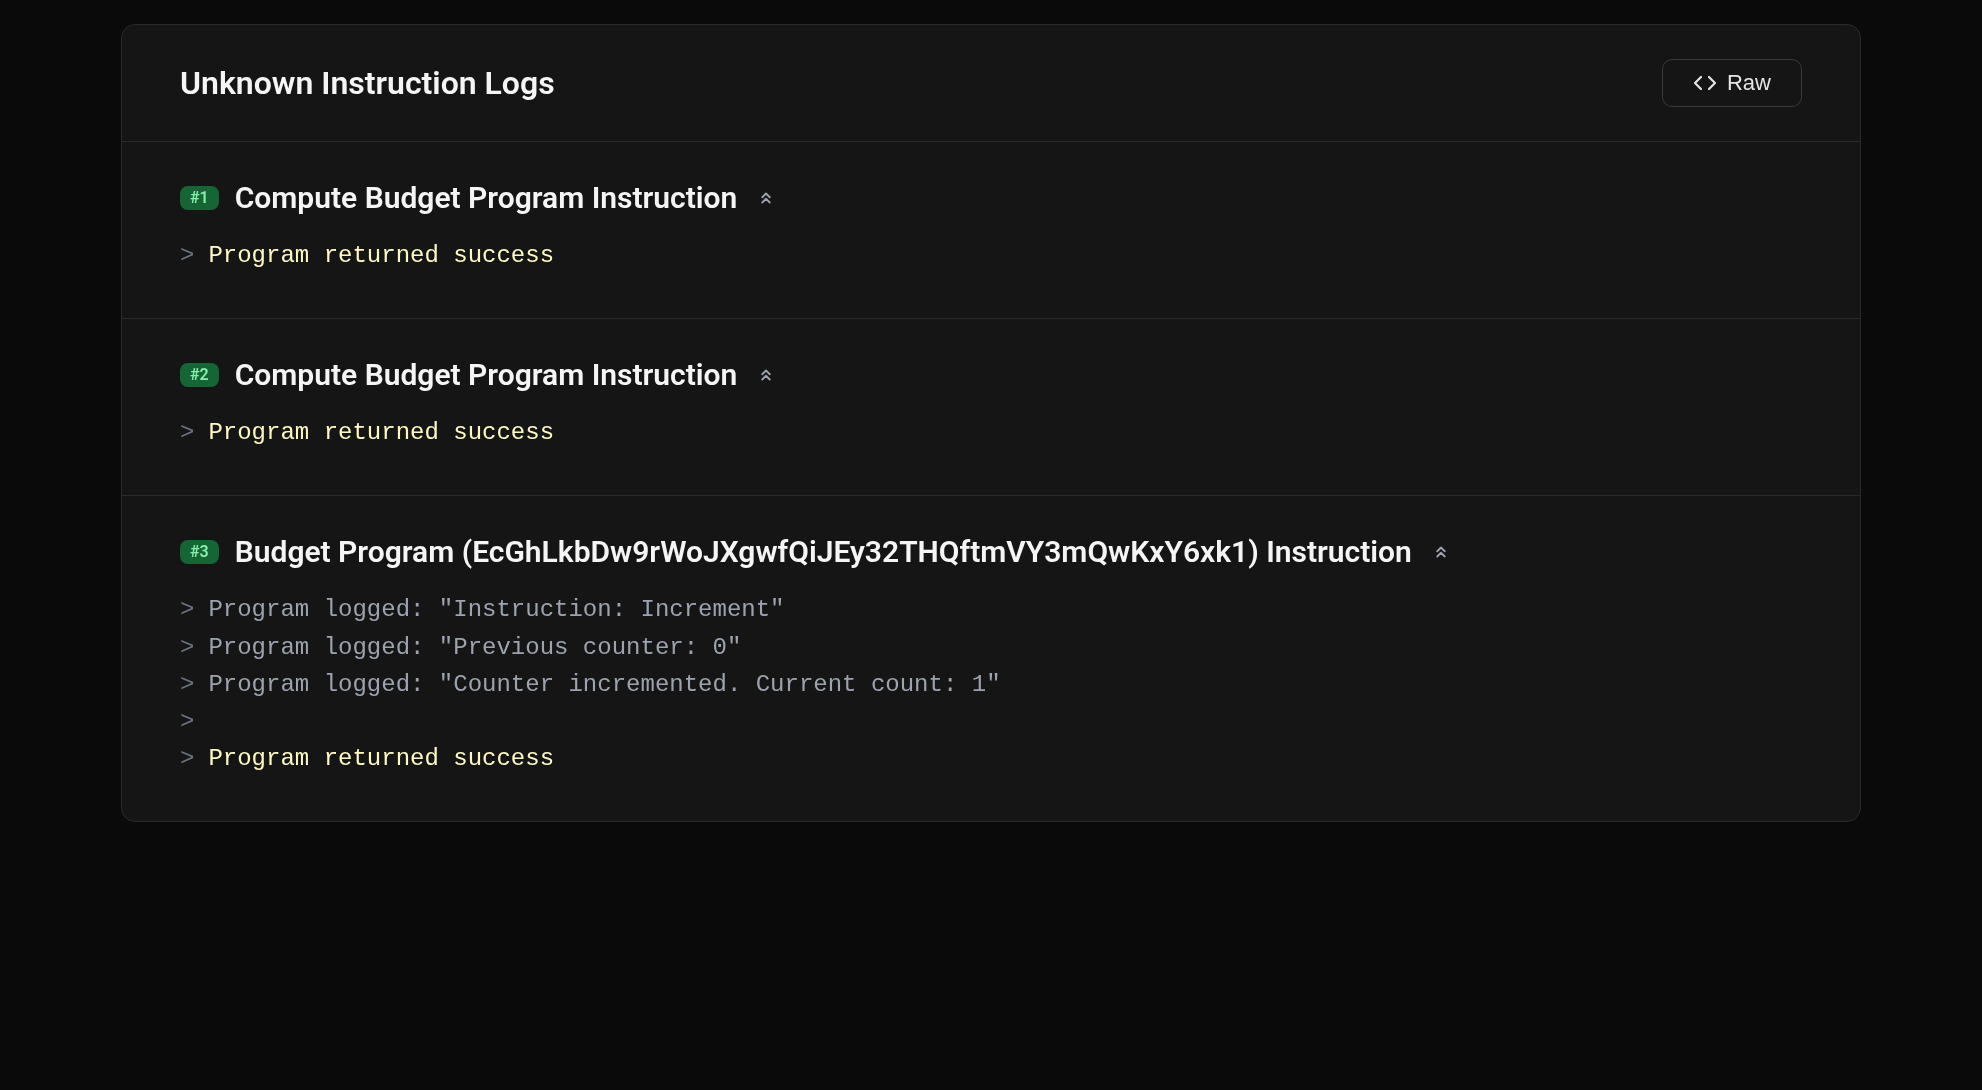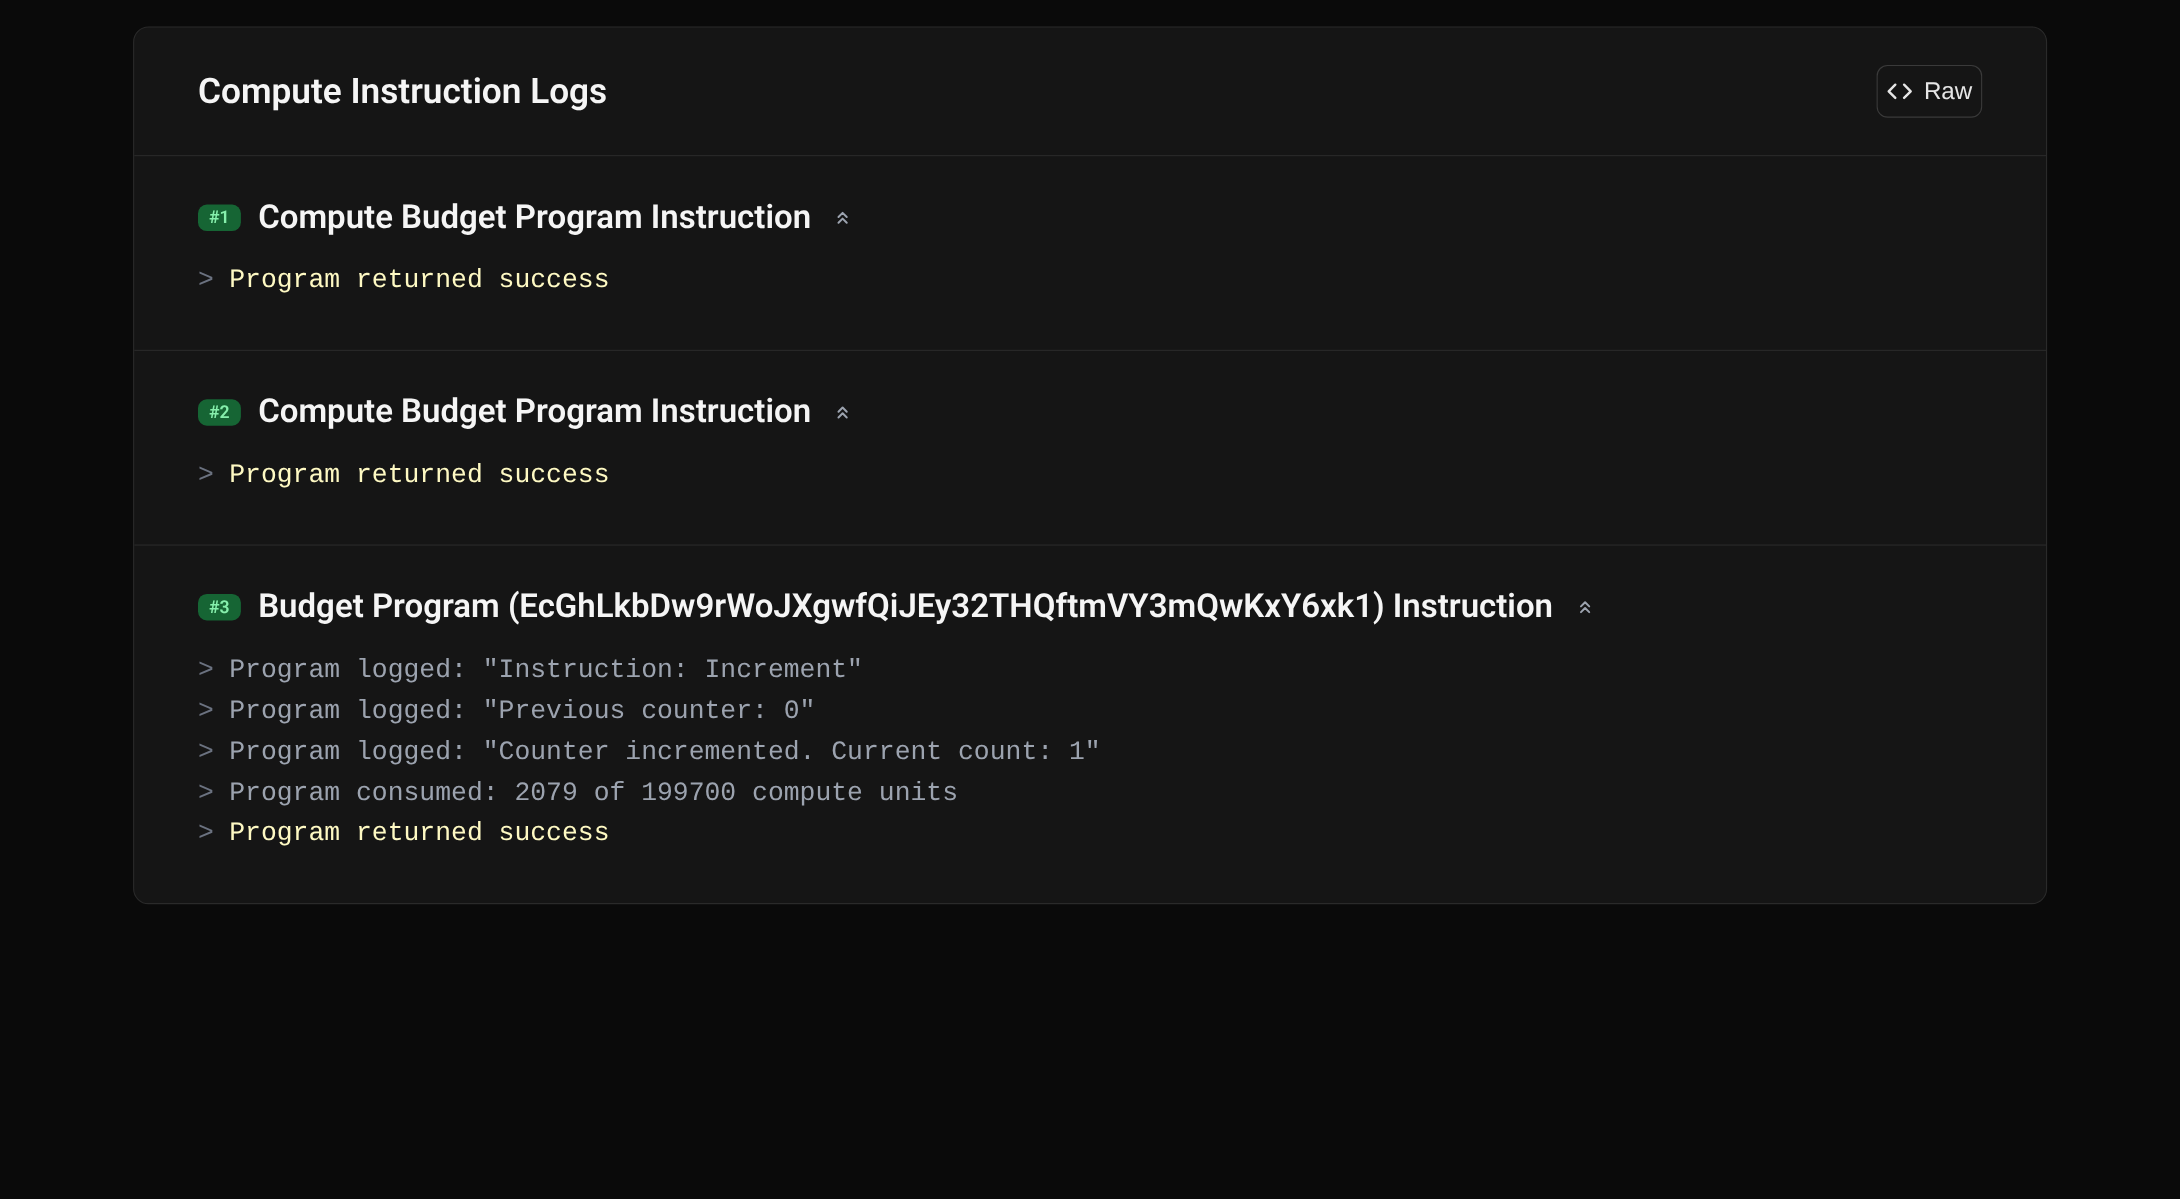--- a/index.html
+++ b/index.html
@@ -32,21 +32,21 @@
     }
     .raw-btn {
       display:inline-flex;
       align-items:center;
       gap:10px;
       background:transparent;
       border:1px solid #3a3a3a;
       color:#e5e5e5;
       font-size:22px;
       font-weight:500;
-      padding:10px 8px;
+      padding:10px 30px;
       border-radius:10px;
       cursor:pointer;
     }
     .log-block {
       padding:38px 58px 44px;
       border-bottom:1px solid #2a2a2a;
     }
     .log-block:last-child { border-bottom:none; }
     .log-head {
       display:flex;
@@ -81,21 +81,21 @@
     .t-success { color:#fef9c3; }
     .t-default { color:#9ca3af; }
     svg { display:block; }
   </style>
 </head>
 <body>
 
 <div class="panel">
 
   <div class="panel-header">
-    <h1 class="panel-title">Compute Instruction Logs</h1>
+    <h1 class="panel-title">Unknown Instruction Logs</h1>
     <button class="raw-btn">
       <span>
         <svg width="24" height="24" viewBox="0 0 24 24" fill="none" stroke="#e5e5e5" stroke-width="2.2" stroke-linecap="round" stroke-linejoin="round">
           <polyline points="16 18 22 12 16 6"></polyline>
           <polyline points="8 6 2 12 8 18"></polyline>
         </svg>
       </span>
       <span>Raw</span>
     </button>
   </div>
@@ -156,21 +156,20 @@
           <div class="log-line">
             <span class="log-caret">&gt;</span>
             <span class="t-default">Program logged: "Previous counter: 0"</span>
           </div>
           <div class="log-line">
             <span class="log-caret">&gt;</span>
             <span class="t-default">Program logged: "Counter incremented. Current count: 1"</span>
           </div>
           <div class="log-line">
             <span class="log-caret">&gt;</span>
-            <span class="t-default">Program consumed: 2079 of 199700 compute units</span>
           </div>
           <div class="log-line">
             <span class="log-caret">&gt;</span>
             <span class="t-success">Program returned success</span>
           </div>
         </div>
       </div>
     </div>
 
 </div>

